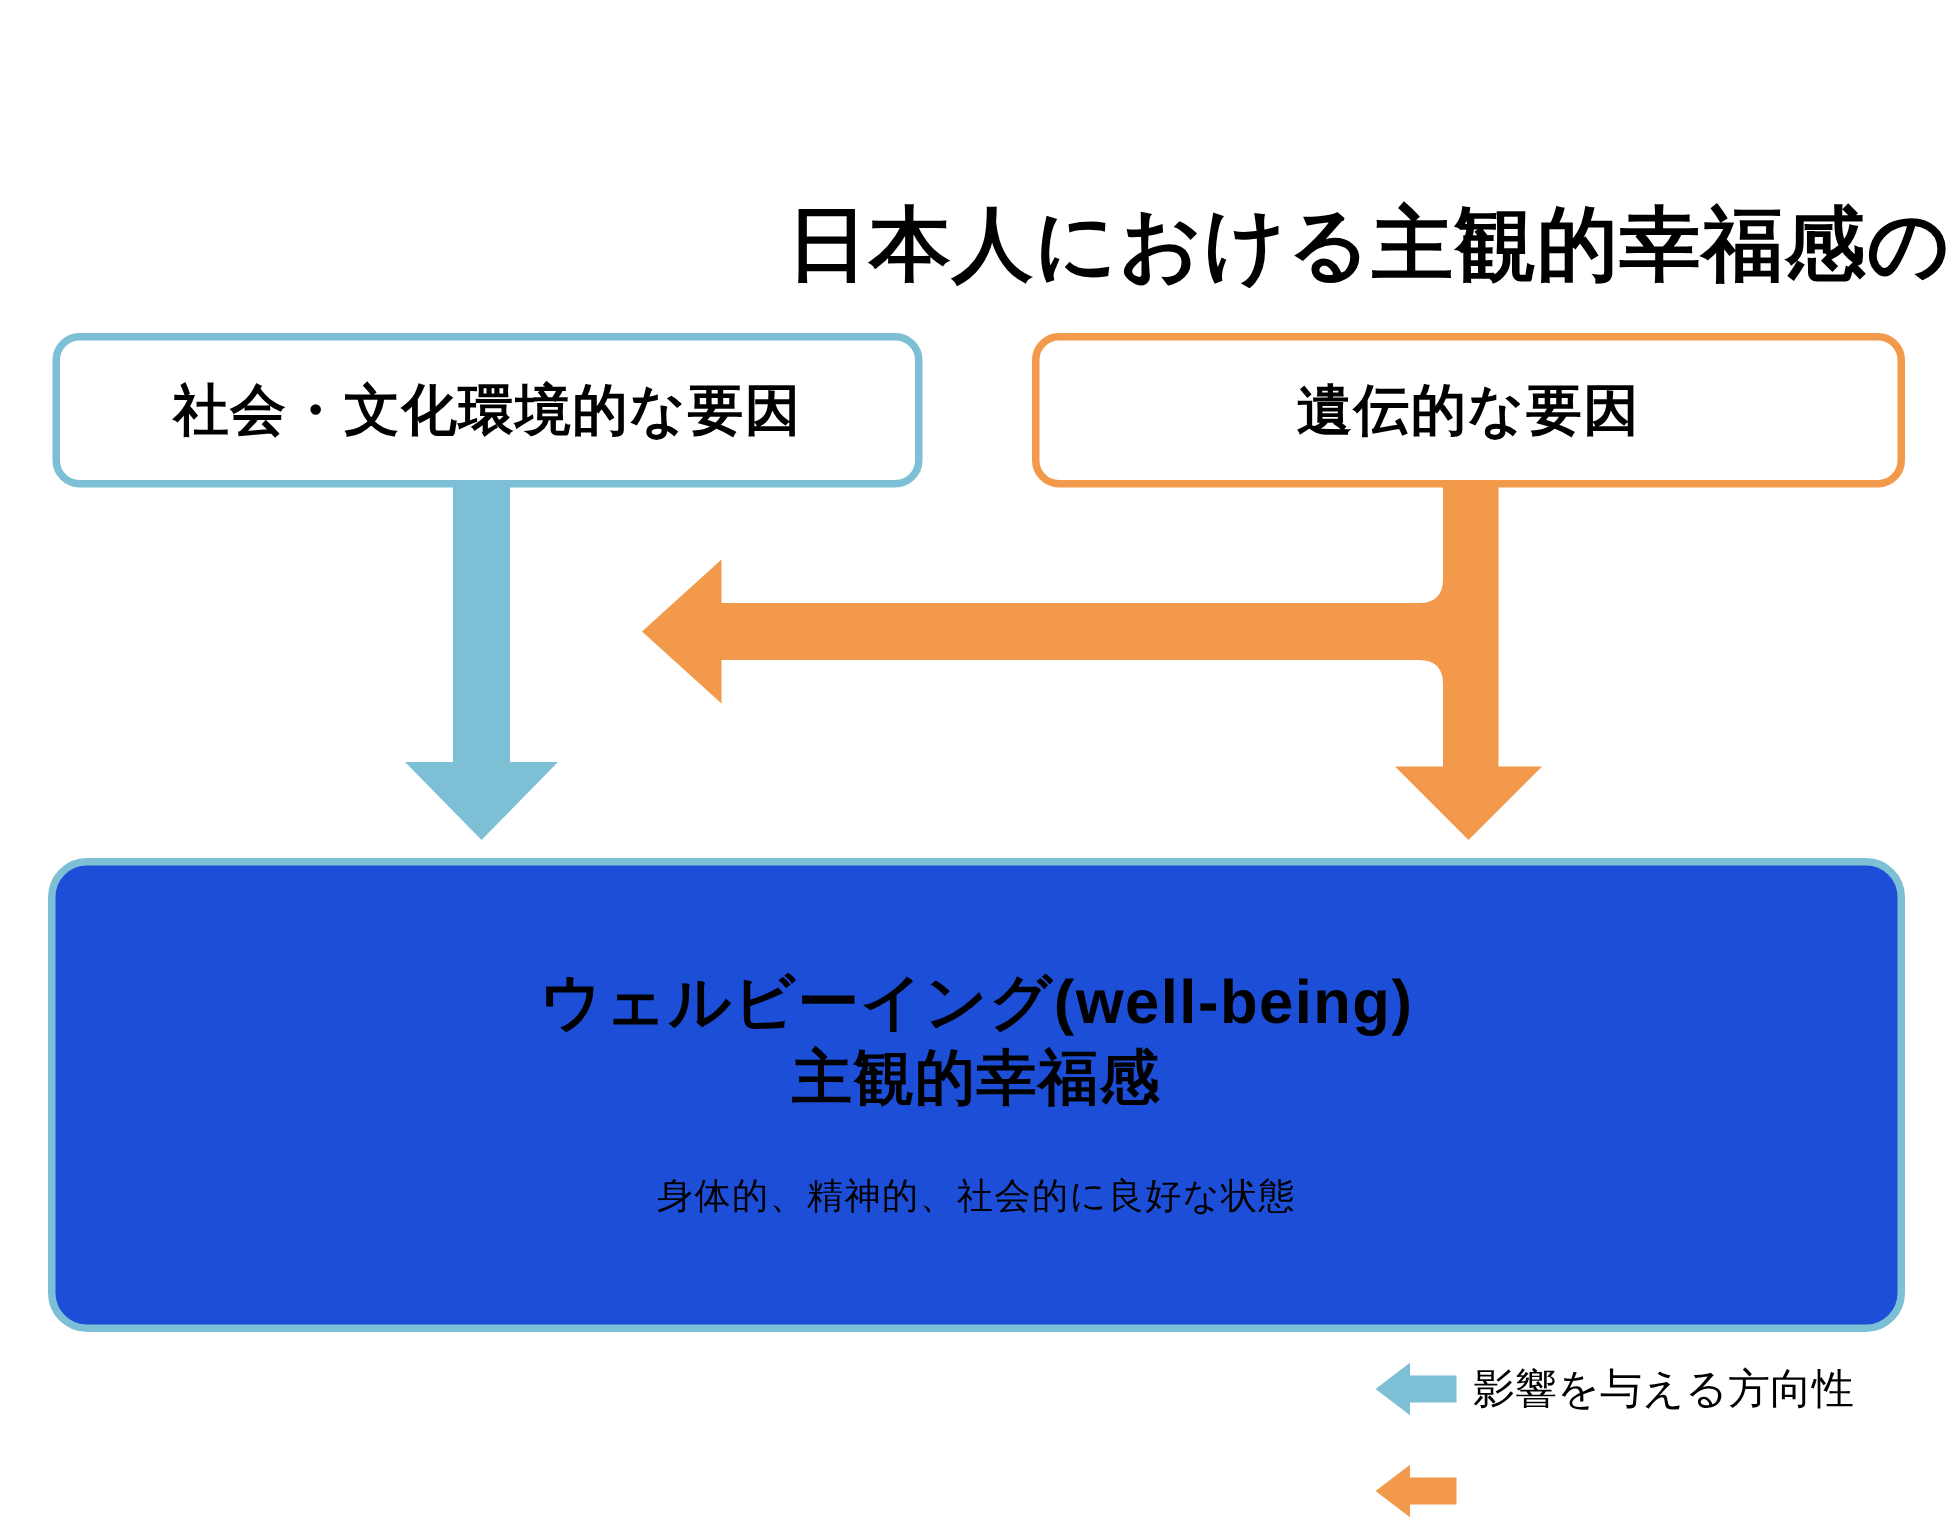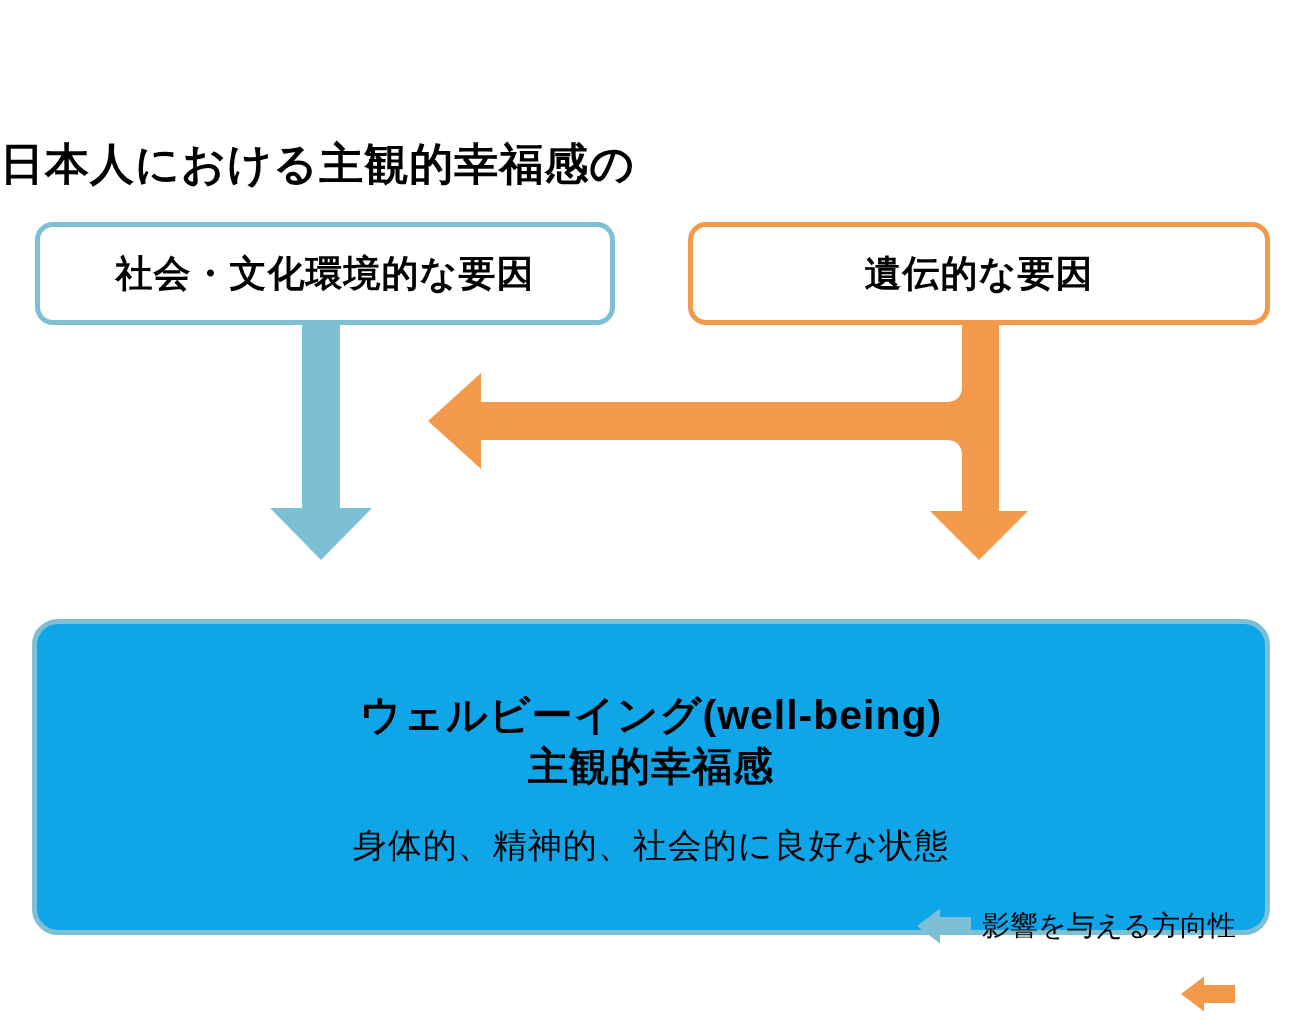--- a/index.html
+++ b/index.html
@@ -18,23 +18,23 @@
   }
   .canvas {
     position: relative;
     width: 1301px; height: 1026px;
     background: var(--background);
     overflow: hidden;
   }
   .title {
     position: absolute;
     top: 21px; left: 0; width: 100%;
-    text-align: left;
+    text-align: right;
     font-weight: 700;
-    font-size: 44px;
+    font-size: 54px;
     line-height: 57px;
     letter-spacing: 1px;
     white-space: pre;
   }
   .factor-box {
     position: absolute;
     top: 222px; height: 103px;
     background: #fff;
     border-radius: 18px;
     display: flex; align-items: center; justify-content: center;
@@ -42,45 +42,43 @@
     font-size: 37px;
     letter-spacing: 1px;
   }
   .factor-box.social { left: 35px;  width: 580px; border: 5px solid var(--blue); }
   .factor-box.genetic { left: 688px; width: 582px; border: 5px solid var(--orange); }
 
   .wellbeing-box {
     position: absolute;
     left: 32px; top: 572px;
     width: 1238px; height: 316px;
-    background: #0ea5e9;
+    background: #1d4ed8;
     border: 5px solid var(--blue);
     border-radius: 26px;
     display: flex; flex-direction: column;
     align-items: center; justify-content: center;
     text-align: center;
-    margin-top: 47px;
   }
   .wb-title  { font-weight: 700; font-size: 41px; line-height: 52px; letter-spacing: 1px; }
   .wb-title2 { font-weight: 700; font-size: 40px; line-height: 50px; letter-spacing: 1px; text-align: right; }
-  .wb-desc   { margin-top: 34px; font-weight: 400; font-size: 34px; line-height: 40px; letter-spacing: 1px; }
+  .wb-desc   { margin-top: 34px; font-weight: 400; font-size: 24px; line-height: 40px; letter-spacing: 1px; }
 
   svg.arrows-layer {
     position: absolute; left: 0; top: 0;
     pointer-events: none;
   }
   .blue-fill   { fill: var(--blue); }
   .orange-fill { fill: var(--orange); }
 
   .legend {
     position: absolute;
     left: 916px; top: 905px;
     display: flex; flex-direction: column;
     gap: 27px;
-    align-items: flex-end;
   }
   .legend-row { display: flex; align-items: center; gap: 10px; height: 41px; }
   .legend-arrow { width: 56px; height: 38px; flex: 0 0 auto; }
   .legend-label { font-size: 28px; line-height: 38px; white-space: nowrap; }
 </style>
 </head>
 <body>
 
 <div class="canvas">
 

